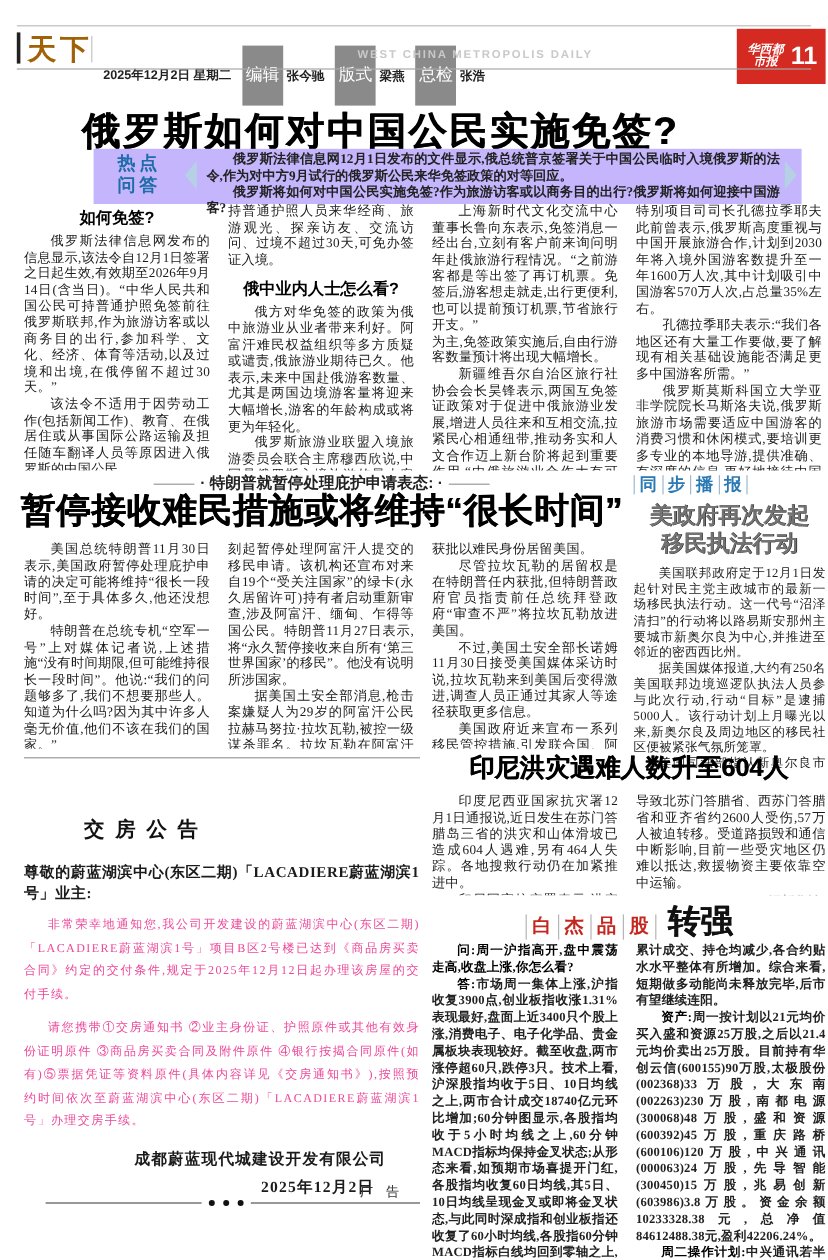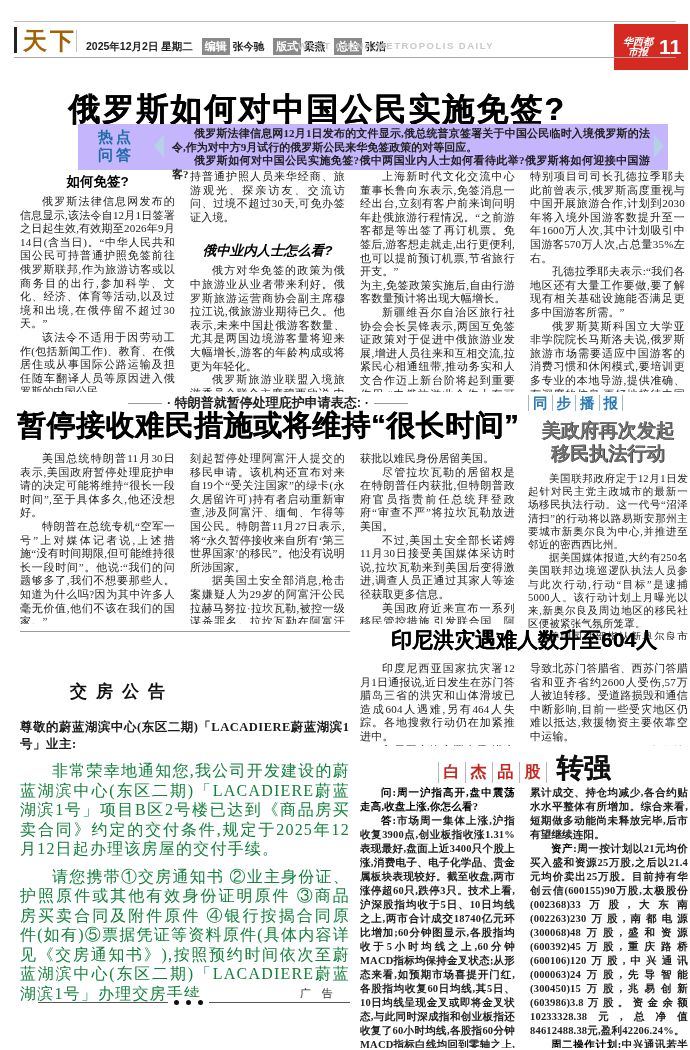--- a/index.html
+++ b/index.html
@@ -6,22 +6,22 @@
   .page{position:relative;width:690px;height:1050px;background:#ffffff;margin:0 auto;
         font-family:"Liberation Serif","DejaVu Serif",serif;color:#1b1b1b;overflow:hidden;}
   .hline{position:absolute;height:1px;background:#bdbdbd;}
   
   .mast-bar{position:absolute;left:14px;top:27px;width:3px;height:26px;background:#222;}
   .mast-section{position:absolute;left:23px;top:25px;font-family:"Liberation Sans","DejaVu Sans",sans-serif;
       font-size:24px;font-weight:bold;letter-spacing:3px;color:#a16207;}
   .mast-vdiv{position:absolute;left:76px;top:30px;width:1px;height:22px;background:#c2c2c2;}
   .mast-meta{position:absolute;left:86px;top:38px;font-size:10.5px;font-weight:bold;color:#222;
       display:flex;align-items:center;gap:9px;font-family:"Liberation Sans","DejaVu Sans",sans-serif;}
-  .staff-tag{display:inline-block;background:#8a8a8a;color:#fff;font-size:11px;font-weight:bold;
-      padding:1px 3px;margin-right:3px;}
+  .staff-tag{display:inline-block;background:#8a8a8a;color:#fff;font-size:14px;font-weight:normal;
+      padding:16px 3px;margin-right:3px;}
   .mast-eng{position:absolute;right:196px;top:40px;font-size:9.5px;font-weight:bold;letter-spacing:1.5px;
       color:#c9c9c9;font-family:"Liberation Sans","DejaVu Sans",sans-serif;}
   .mast-red{position:absolute;right:2px;top:24px;width:74px;height:46px;background:#d42a22;color:#fff;
       display:flex;align-items:center;justify-content:center;gap:4px;}
   .mast-paper{font-size:10px;font-style:italic;font-weight:bold;line-height:10px;width:34px;text-align:center;}
   .mast-page{font-size:21px;font-weight:bold;font-family:"Liberation Sans","DejaVu Sans",sans-serif;}
   
   .h1{position:absolute;left:0;top:64px;width:634px;text-align:center;font-size:32px;font-weight:900;
       letter-spacing:2px;color:#000;font-family:"Liberation Sans","DejaVu Sans",sans-serif;
       text-shadow:0.6px 0 0 #000;margin-top:24px;}
@@ -59,21 +59,21 @@
       font-family:"Liberation Sans","DejaVu Sans",sans-serif;text-shadow:0.4px 0 0 #000;}
   .sync-body{margin-top:7px;height:168px;overflow:hidden;}
   .sync-body p{margin:0;font-size:10.5px;line-height:13.2px;text-align:justify;text-indent:2em;letter-spacing:0.2px;}
   
   .h3{position:absolute;left:358px;top:626px;width:332px;text-align:center;font-size:21px;font-weight:900;
       color:#000;font-family:"Liberation Sans","DejaVu Sans",sans-serif;text-shadow:0.4px 0 0 #000;}
   
   .adbox{position:absolute;left:20px;top:640px;width:330px;height:372px;overflow:hidden;}
   .ad-title{margin:40px 0 0 50px;font-size:17px;font-weight:bold;letter-spacing:9px;color:#111;}
   .ad-salute{margin:16px 0 0 0;font-size:12.5px;font-weight:bold;letter-spacing:0.5px;}
-  .ad-p{margin:8px 0 0 0;font-size:16px;line-height:19.5px;letter-spacing:1.2px;text-align:justify;text-indent:2em;color:#15803d;}
+  .ad-p{margin:8px 0 0 0;font-size:10px;line-height:19.5px;letter-spacing:1.2px;text-align:justify;text-indent:2em;color:#ec4899;}
   .ad-signer{margin:12px 28px 0 0;text-align:right;font-size:13px;font-weight:bold;letter-spacing:1px;}
   .ad-date{margin:5px 38px 0 0;text-align:right;font-size:13px;font-weight:bold;letter-spacing:1px;}
   .ad-label{position:absolute;left:300px;top:986px;font-size:11px;letter-spacing:4px;color:#333;}
   .ad-bottom{position:absolute;left:38px;top:1002px;width:312px;border-top:1px solid #555;}
   .ad-dots{position:absolute;left:168px;top:997px;background:#fff;padding:0 6px;display:flex;gap:7px;}
   .dot{width:5px;height:5px;border-radius:50%;background:#111;margin-top:3px;}
   
   .stock-head{position:absolute;left:358px;top:750px;width:332px;display:flex;align-items:flex-end;
       justify-content:center;gap:10px;}
   .stock-label{display:flex;align-items:center;margin-bottom:3px;}
@@ -112,35 +112,35 @@
 
   <div class="h1">俄罗斯如何对中国公民实施免签?</div>
   <div class="leadbox">
     <div class="lead-kicker">
       <span>热点</span><br>
       <span>问答</span>
     </div>
     <div class="lead-chev chev-l"></div>
     <div class="lead-text">
       <p>俄罗斯法律信息网12月1日发布的文件显示,俄总统普京签署关于中国公民临时入境俄罗斯的法令,作为对中方9月试行的俄罗斯公民来华免签政策的对等回应。</p>
-      <p>俄罗斯如何对中国公民实施免签?俄中两国业内人士如何看待此举?俄罗斯将如何迎接中国游客?</p>
+      <p>俄罗斯将如何对中国公民实施免签?作为旅游访客或以商务目的出行?俄罗斯将如何迎接中国游客?</p>
     </div>
     <div class="lead-chev chev-r"></div>
   </div>
 
   <div class="col" style="left:20px;top:170px;height:222px;">
     <p class="subhead">如何免签?</p>
     <p class="body-p">俄罗斯法律信息网发布的信息显示,该法令自12月1日签署之日起生效,有效期至2026年9月14日(含当日)。“中华人民共和国公民可持普通护照免签前往俄罗斯联邦,作为旅游访客或以商务目的出行,参加科学、文化、经济、体育等活动,以及过境和出境,在俄停留不超过30天。”</p>
     <p class="body-p">该法令不适用于因劳动工作(包括新闻工作)、教育、在俄居住或从事国际公路运输及担任随车翻译人员等原因进入俄罗斯的中国公民。</p>
 
   </div>
   <div class="col" style="left:190px;top:170px;height:222px;">
     <p class="body-p cont">持普通护照人员来华经商、旅游观光、探亲访友、交流访问、过境不超过30天,可免办签证入境。</p>
-    <p class="subhead" style="margin-top:18px;font-style:italic;">俄中业内人士怎么看?</p>
-    <p class="body-p">俄方对华免签的政策为俄中旅游业从业者带来利好。俄罗斯旅游运营商协会副主席穆拉江说,俄旅游业期待已久。他表示,未来中国赴俄游客数量、尤其是两国边境游客量将迎来大幅增长,游客的年龄构成或将更为年轻化。</p>
+    <p class="subhead" style="margin-top:8px;">俄中业内人士怎么看?</p>
+    <p class="body-p">俄方对华免签的政策为俄中旅游业从业者带来利好。阿富汗难民权益组织等多方质疑或谴责,俄旅游业期待已久。他表示,未来中国赴俄游客数量、尤其是两国边境游客量将迎来大幅增长,游客的年龄构成或将更为年轻化。</p>
     <p class="body-p">俄罗斯旅游业联盟入境旅游委员会联合主席穆西欣说,中国是俄罗斯入境旅游的最大客源国,莫斯科、圣彼得堡和远东地区是中国游客在俄罗斯的热门旅游目的地。目前赴俄中国游客以跟团游</p>
   </div>
   <div class="col" style="left:360px;top:170px;height:222px;">
     <p class="body-p">上海新时代文化交流中心董事长鲁向东表示,免签消息一经出台,立刻有客户前来询问明年赴俄旅游行程情况。“之前游客都是等出签了再订机票。免签后,游客想走就走,出行更便利,也可以提前预订机票,节省旅行开支。”</p>
     <p class="body-p cont">为主,免签政策实施后,自由行游客数量预计将出现大幅增长。</p>
     <p class="body-p">新疆维吾尔自治区旅行社协会会长昊锋表示,两国互免签证政策对于促进中俄旅游业发展,增进人员往来和互相交流,拉紧民心相通纽带,推动务实和人文合作迈上新台阶将起到重要作用,“中俄旅游业合作大有可为”。</p>
 
   </div>
   <div class="col" style="left:530px;top:170px;height:222px;">
     <p class="body-p cont">特别项目司司长孔德拉季耶夫此前曾表示,俄罗斯高度重视与中国开展旅游合作,计划到2030年将入境外国游客数提升至一年1600万人次,其中计划吸引中国游客570万人次,占总量35%左右。</p>

